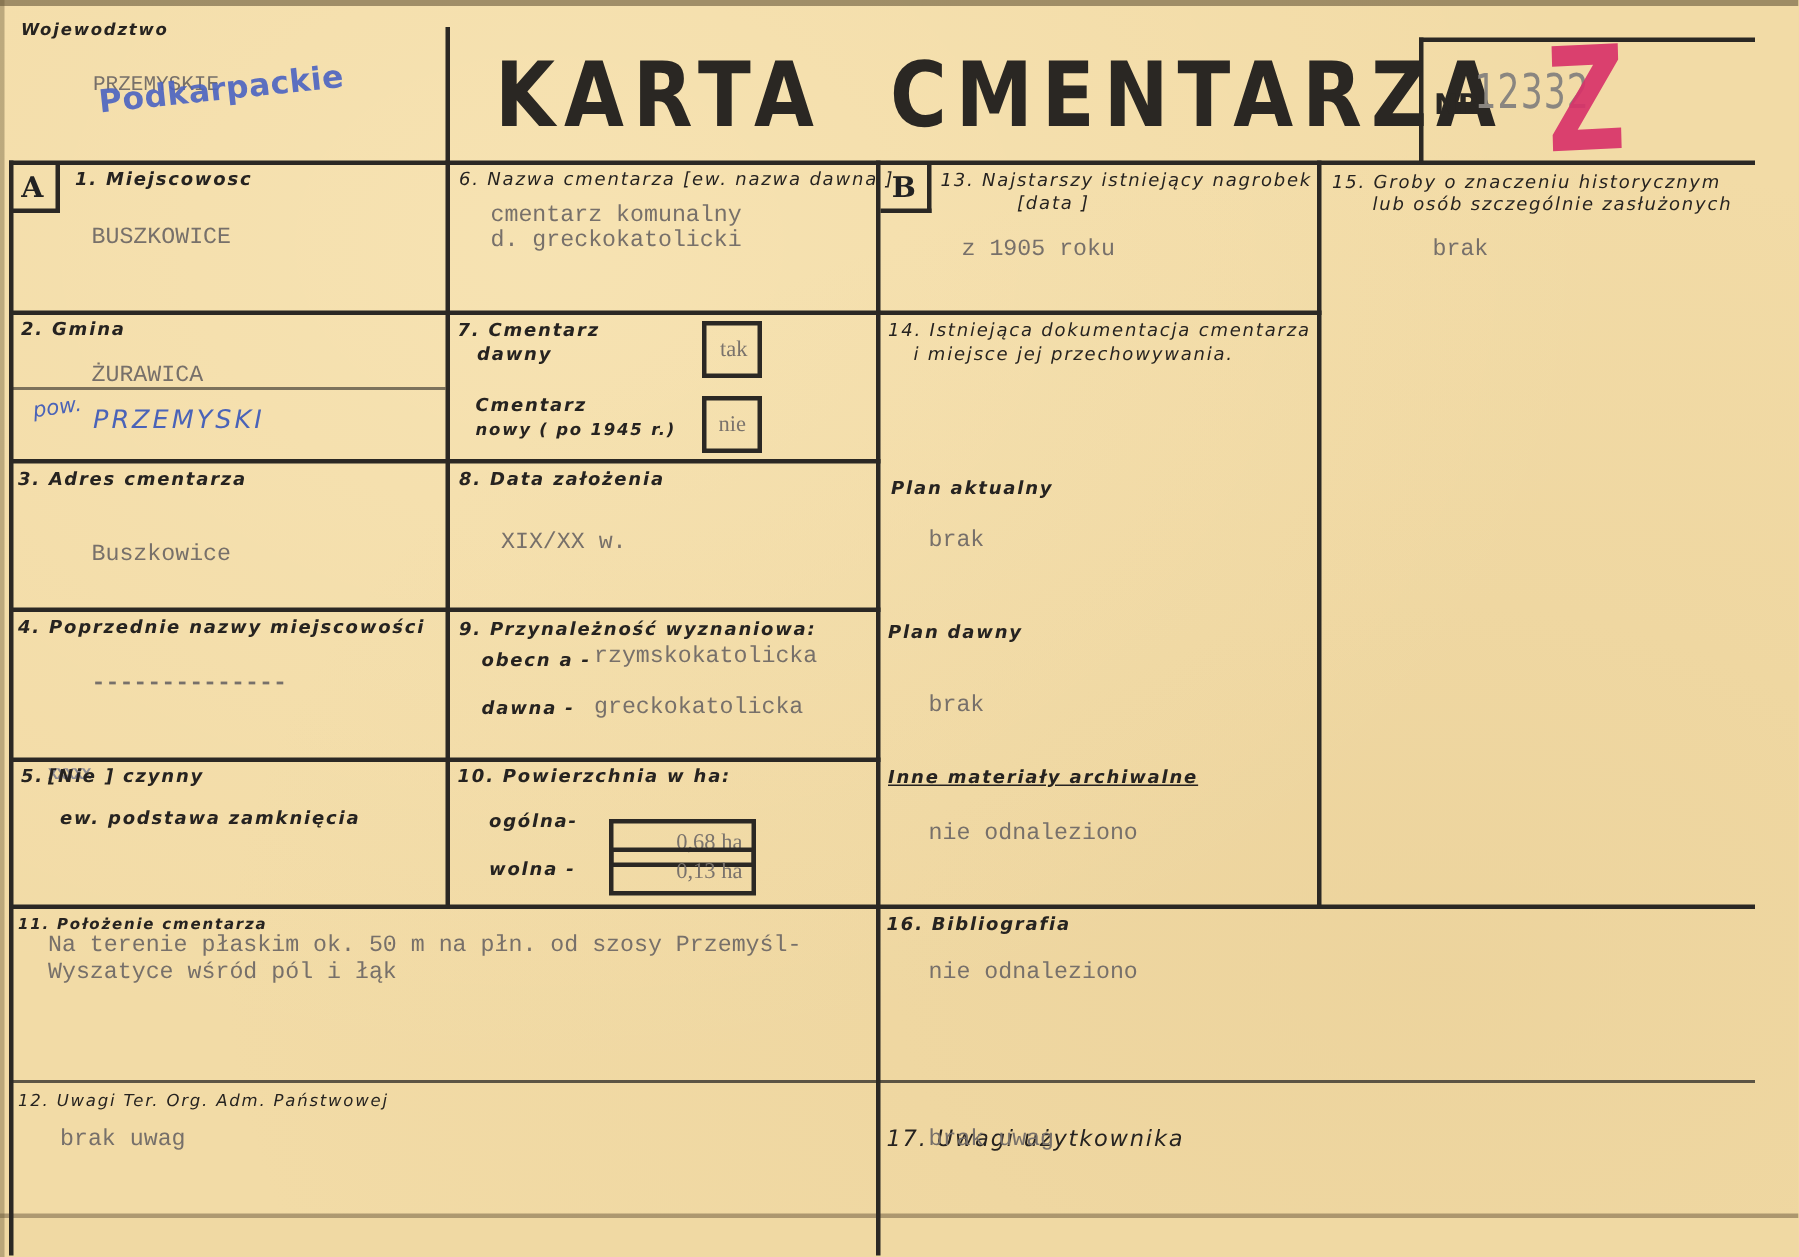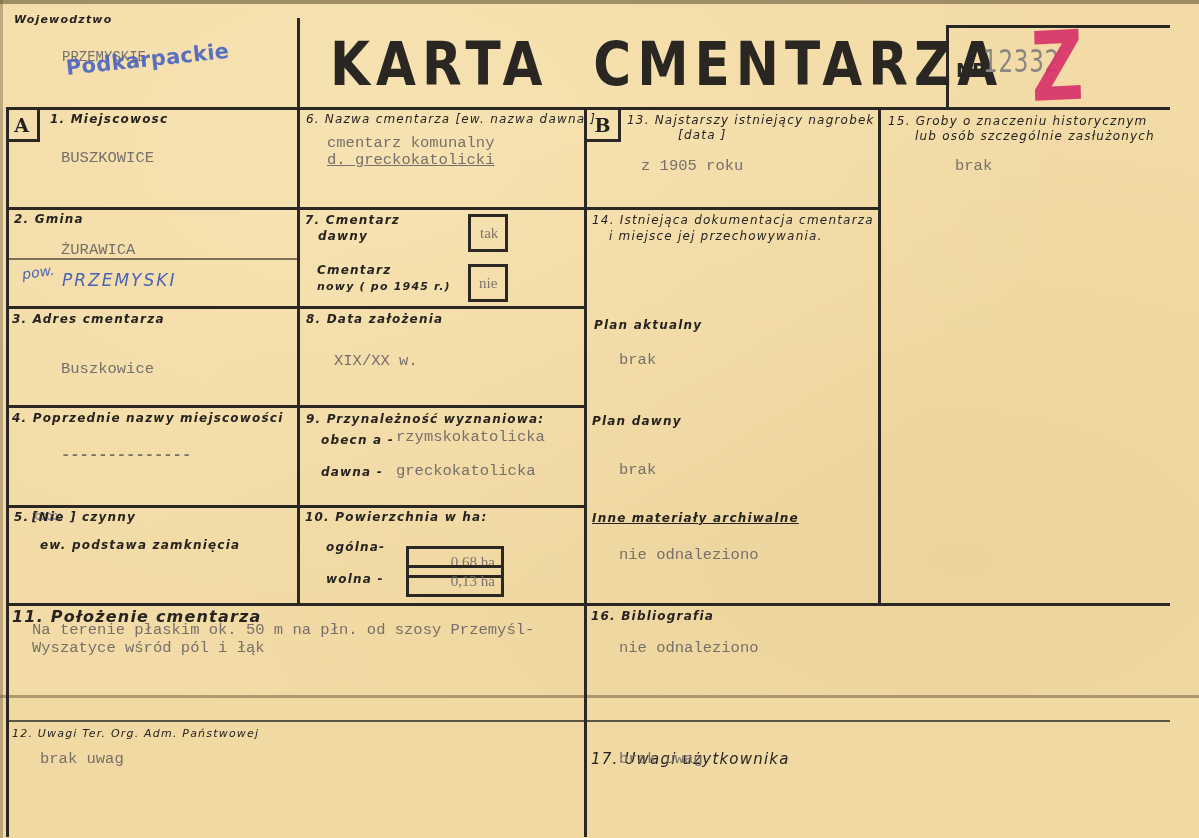--- a/index.html
+++ b/index.html
@@ -4,21 +4,21 @@
 <style>
   * { box-sizing: border-box; margin: 0; padding: 0; }
   html, body { width: 1199px; height: 838px; overflow: hidden; }
   body {
     background: #f0d9a3;
     font-family: "Liberation Sans", sans-serif;
     color: #2a2520;
     position: relative;
   }
   .card {
-    position: absolute; left: 0; top: 0; width: 1199px; height: 698px;
+    position: absolute; left: 0; top: 0; width: 1199px; height: 812px;
     background: #f2dba6;
     background-image:
       radial-gradient(ellipse at 30% 20%, rgba(255,240,200,0.35), transparent 60%),
       radial-gradient(ellipse at 80% 80%, rgba(220,190,130,0.25), transparent 60%);
   }
   .edge-top { position:absolute; left:0; top:0; width:1199px; height:4px; background:#5a4a30; opacity:.55; }
   .edge-bottom { position:absolute; left:0; bottom:0; width:1199px; height:3px; background:#5a4a30; opacity:.45; }
   .edge-left { position:absolute; left:0; top:0; width:3px; height:838px; background:#6a5a3a; opacity:.4; }
 
   
@@ -149,21 +149,21 @@
   <div class="lbl" style="left:12px; top:411px;">4. Poprzednie  nazwy  miejscowości</div>
   <div class="tw" style="left:61px; top:446px; font-weight:bold;">--------------</div>
 
   <div class="lbl" style="left:14px; top:510px;">5.</div>
   <div class="struck" style="left:32px; top:511px;">XXXXX</div>
   <div class="lbl" style="left:32px; top:510px;">[Nie ] czynny</div>
   <div class="lbl" style="left:40px; top:538px;">ew. podstawa  zamknięcia</div>
 
   <div class="lbl light" style="left:306px; top:112px;">6. Nazwa  cmentarza  [ew. nazwa dawna ]</div>
   <div class="tw" style="left:327px; top:134px;">cmentarz komunalny</div>
-  <div class="tw" style="left:327px; top:151px;text-decoration:underline;">d. greckokatolicki</div>
+  <div class="tw" style="left:327px; top:151px;">d. greckokatolicki</div>
 
   <div class="lbl" style="left:305px; top:213px;">7. Cmentarz</div>
   <div class="lbl" style="left:318px; top:229px;">dawny</div>
   <div class="value-box" style="left:468px; top:214px; width:40px; height:38px; padding-left:9px;">tak</div>
   <div class="lbl" style="left:317px; top:263px;">Cmentarz</div>
   <div class="lbl" style="left:317px; top:279px; font-size:11px;">nowy ( po 1945 r.)</div>
   <div class="value-box" style="left:468px; top:264px; width:40px; height:38px; padding-left:8px;">nie</div>
 
   <div class="lbl" style="left:306px; top:312px;">8. Data  założenia</div>
   <div class="tw" style="left:334px; top:352px;">XIX/XX w.</div>
@@ -192,21 +192,21 @@
   <div class="tw" style="left:619px; top:351px;">brak</div>
   <div class="lbl" style="left:592px; top:414px;">Plan  dawny</div>
   <div class="tw" style="left:619px; top:461px;">brak</div>
   <div class="lbl" style="left:592px; top:511px;text-decoration:underline;">Inne  materiały  archiwalne</div>
   <div class="tw" style="left:619px; top:546px;">nie odnaleziono</div>
 
   <div class="lbl light" style="left:888px; top:114px;">15.  Groby  o  znaczeniu  historycznym</div>
   <div class="lbl light" style="left:915px; top:129px;">lub  osób  szczególnie  zasłużonych</div>
   <div class="tw" style="left:955px; top:157px;">brak</div>
 
-  <div class="lbl" style="left:12px; top:609px; font-size:16px;">11. Położenie  cmentarza</div>
+  <div class="lbl" style="left:12px; top:609px; font-size:10px;">11. Położenie  cmentarza</div>
   <div class="tw" style="left:32px; top:621px;">Na terenie płaskim ok. 50 m na płn. od szosy Przemyśl-</div>
   <div class="tw" style="left:32px; top:639px;">Wyszatyce wśród pól i łąk</div>
 
   <div class="lbl" style="left:591px; top:609px;">16. Bibliografia</div>
   <div class="tw" style="left:619px; top:639px;">nie odnaleziono</div>
 
   <div class="lbl light" style="left:12px; top:726px; font-size:11px;">12. Uwagi  Ter. Org. Adm. Państwowej</div>
   <div class="tw" style="left:40px; top:750px;">brak uwag</div>
 
   <div class="lbl light" style="left:591px; top:752px; font-size:15px;">17. Uwagi  użytkownika</div>

